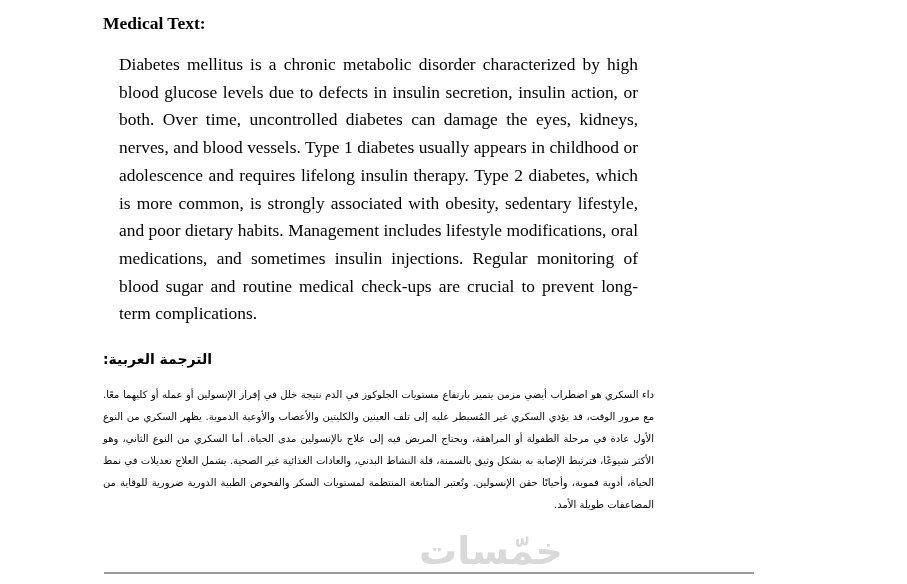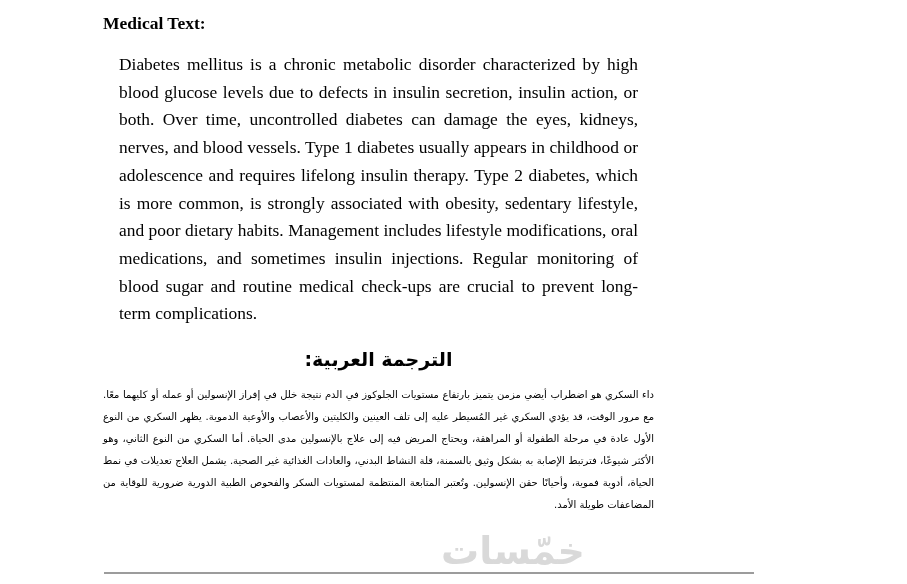--- a/index.html
+++ b/index.html
@@ -32,22 +32,22 @@
     text-align: justify;
     text-justify: inter-word;
     text-align-last: left;
     margin: 16px;
     position: relative;
     z-index: 1;
   }
   .ar-heading {
     direction: rtl;
     unicode-bidi: embed;
-    text-align: center;
-    font-size: 19px;
+    text-align: left;
+    font-size: 14px;
     font-weight: bold;
     margin: 19px 0 4px 0;
     line-height: 24px;
     font-family: "DejaVu Sans", "Liberation Sans", sans-serif;
     position: relative;
     z-index: 1;
   }
   .ar-paragraph {
     direction: rtl;
     unicode-bidi: embed;
@@ -56,21 +56,21 @@
     text-align-last: right;
     font-size: 10px;
     line-height: 22px;
     margin: 13px 0 8px 0;
     font-family: "DejaVu Sans", "Liberation Sans", sans-serif;
     position: relative;
     z-index: 1;
   }
   .watermark {
     position: absolute;
-    left: 408px;
+    left: 386px;
     top: 531px;
     width: 210px;
     text-align: center;
     direction: rtl;
     font-family: "DejaVu Sans", sans-serif;
     font-size: 38px;
     font-weight: bold;
     color: #d9d9d9;
     z-index: 0;
     user-select: none;

